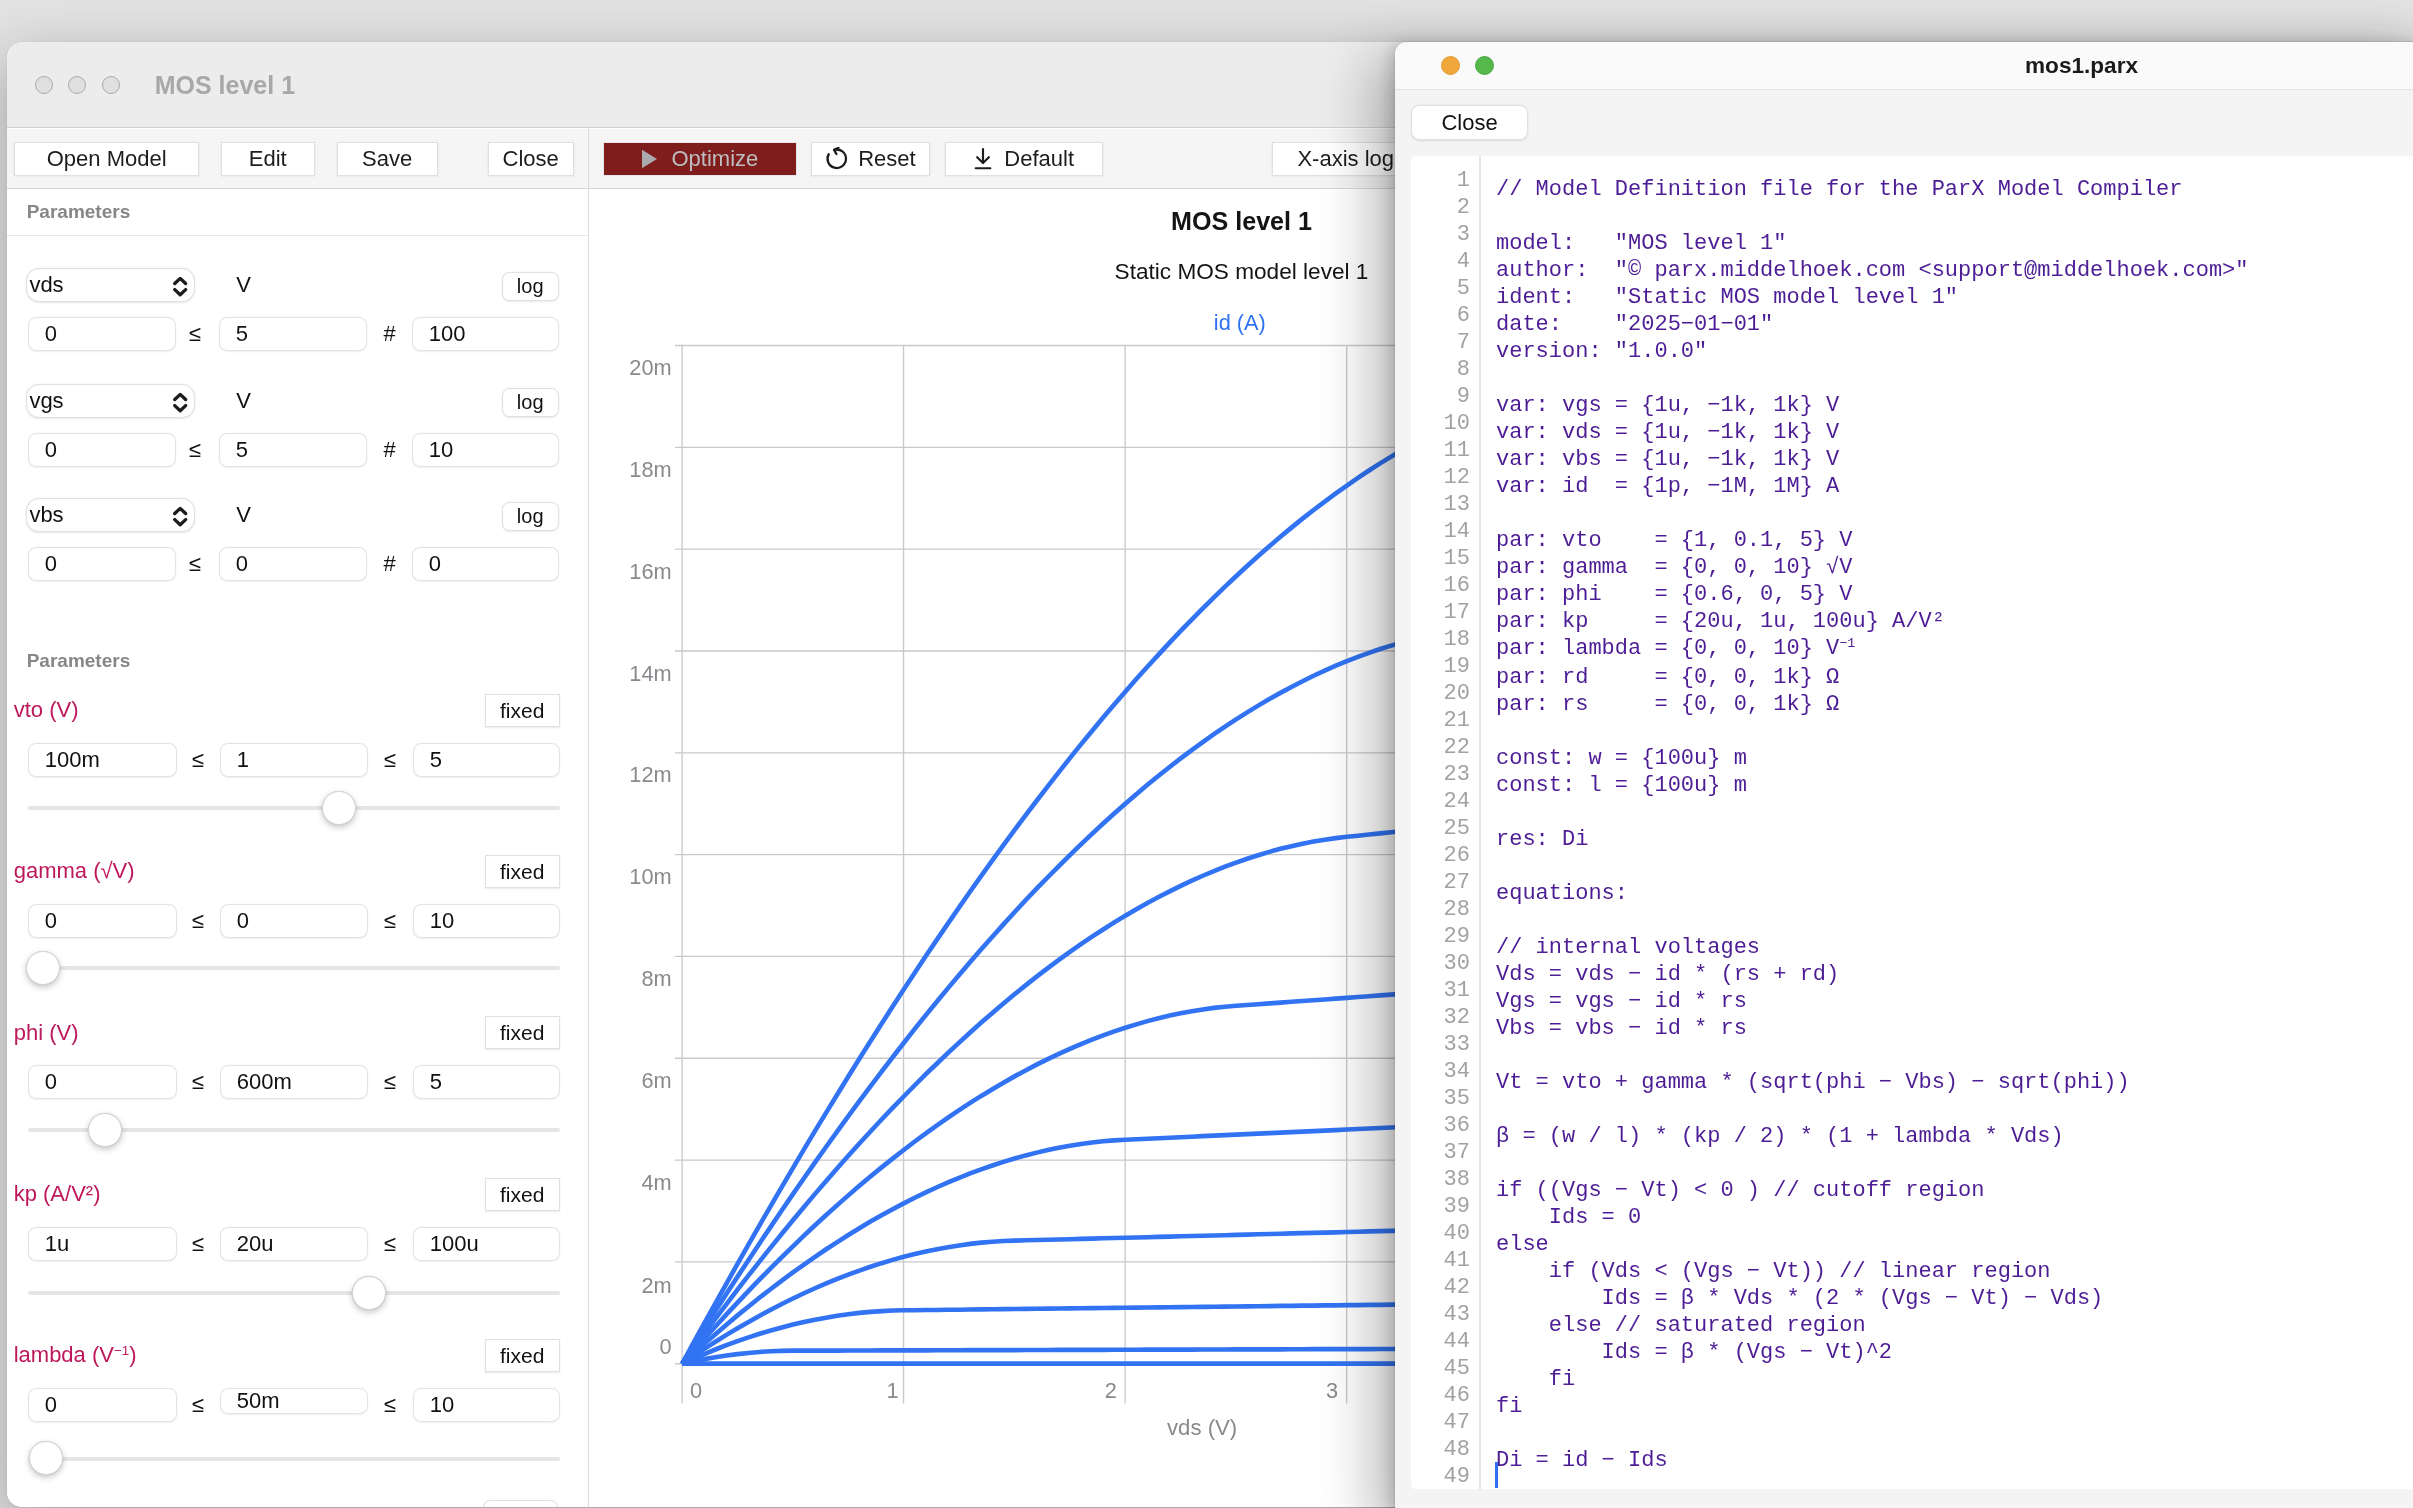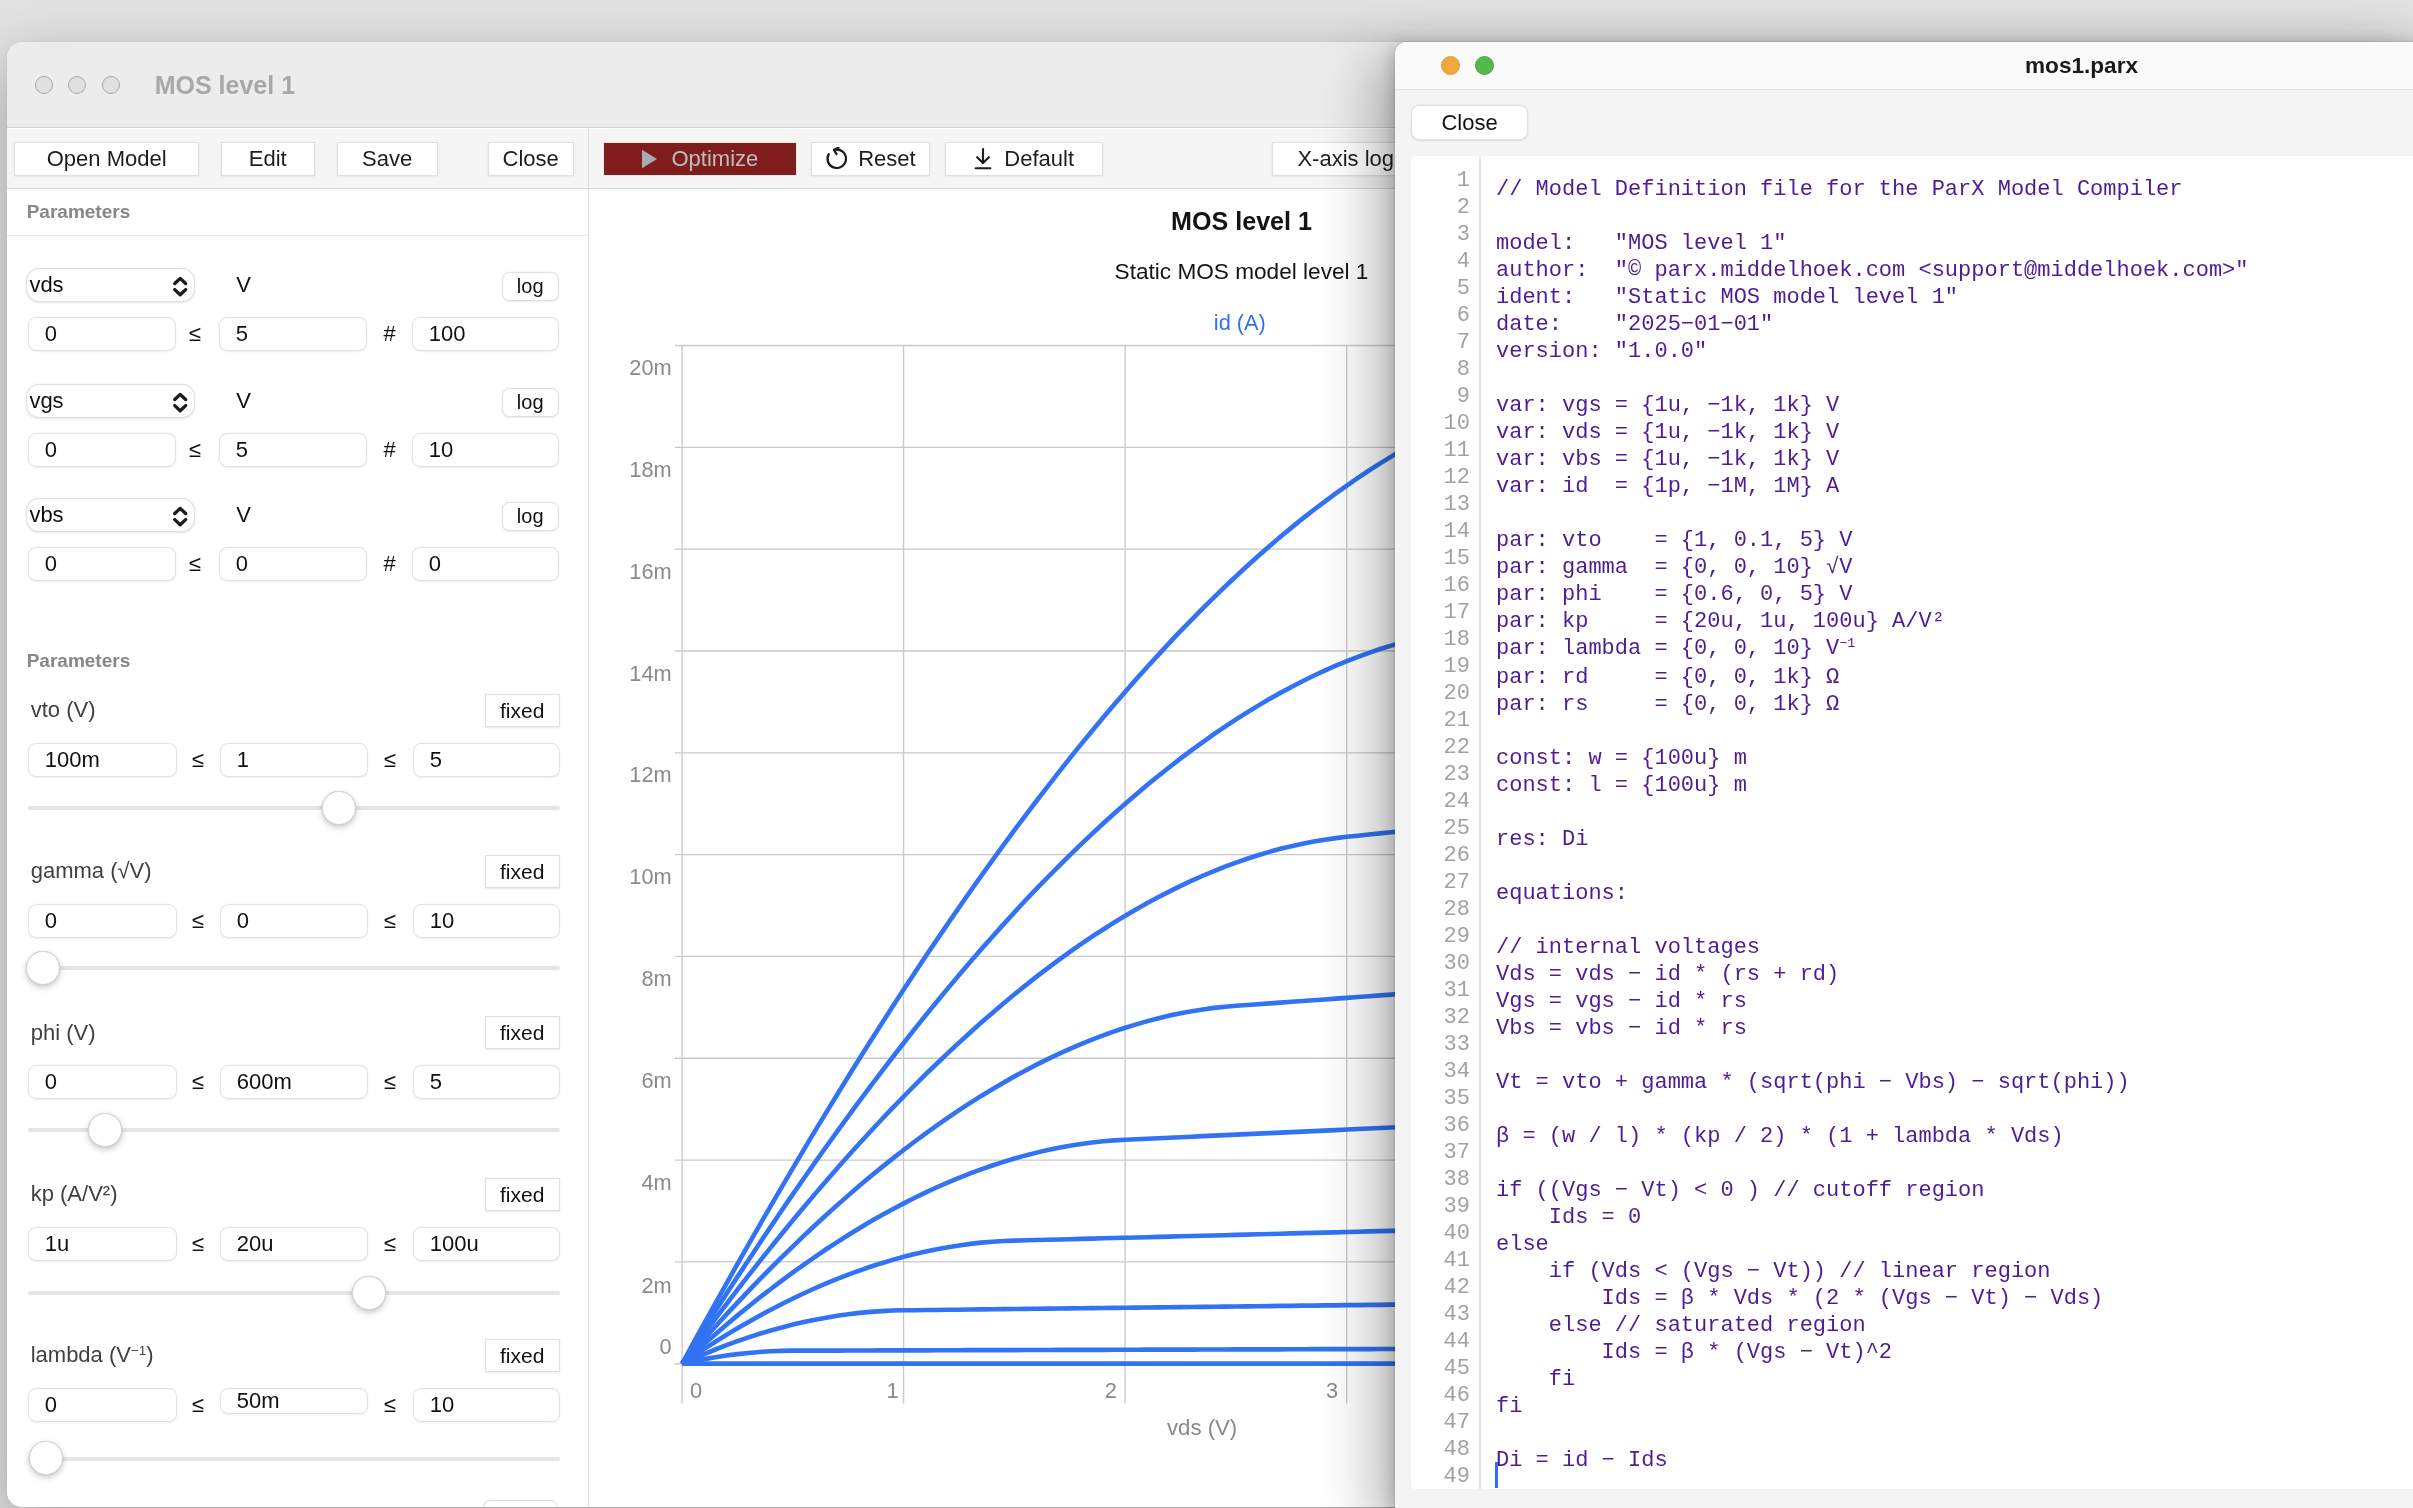--- a/index.html
+++ b/index.html
@@ -14,21 +14,21 @@
 
 #lpanel{position:absolute;left:0;top:147px;bottom:0;width:581px;background:#fff}
 #vsep{position:absolute;left:581px;top:86px;bottom:0;width:1.7px;background:#dcdcdc}
 .shead{position:absolute;left:20px;font-size:19px;font-weight:700;color:#87878a}
 .hline{position:absolute;left:0;width:581px;height:0.8px;background:#e7e7e7}
 .drop{position:absolute;width:169px;height:34px;background:#fff;border:0.8px solid #e0e0e2;border-radius:13px;box-shadow:0 0.8px 2.1px rgba(0,0,0,.10);display:flex;align-items:center;padding-left:2px;font-size:22px;color:#111}
 .field{position:absolute;height:34px;background:#fff;border:0.8px solid #e2e2e4;border-radius:8.4px;box-shadow:0 0.4px 1.7px rgba(0,0,0,.07);display:flex;align-items:center;padding-left:16px;font-size:22px;color:#111}
 .sym{position:absolute;width:34px;text-align:center;font-size:22px;color:#111}
 .logb{position:absolute;width:57px;height:29px;background:#fff;border:0.8px solid #e0e0e2;border-radius:7.5px;box-shadow:0 0.8px 1.7px rgba(0,0,0,.09);display:flex;align-items:center;justify-content:center;font-size:20px;color:#111}
 .fixedb{position:absolute;left:478px;width:75px;height:33px;background:#fff;border:0.8px solid #e0e0e2;border-radius:0;box-shadow:0 0.8px 1.7px rgba(0,0,0,.09);display:flex;align-items:center;justify-content:center;font-size:21px;color:#111}
-.plabel{position:absolute;left:24px;font-size:22px;color:#404040}
+.plabel{position:absolute;left:7px;font-size:22px;color:#be185d}
 .track{position:absolute;left:21px;width:532px;height:4.2px;border-radius:2.5px;background:#e5e5e7}
 .knob{position:absolute;width:34px;height:34px;border-radius:50%;background:#fff;border:0.4px solid #d6d6d6;box-shadow:0 2.5px 5.9px rgba(0,0,0,.22),0 0 0.8px rgba(0,0,0,.2)}
 .sup{font-size:13.4px;position:relative;top:-7.5px;vertical-align:baseline}
 
 #fwin{position:absolute;left:1395px;top:42px;width:1035px;height:1475px;background:#f4f4f5;border-radius:11.7px;box-shadow:-23.5px 15px 54px rgba(0,0,0,.26),-5px 2.5px 13.4px rgba(0,0,0,.15),0 0 1.3px rgba(0,0,0,.35);overflow:hidden}
 #ftitle{position:absolute;left:0;top:0;right:0;height:48px;background:#fafafa;border-bottom:0.8px solid #e3e3e4}
 #ftitle .t{position:absolute;left:630px;top:0;height:48px;display:flex;align-items:center;font-size:22.6px;font-weight:700;color:#1a1a1c}
 #fclose{position:absolute;left:16px;top:63px;width:117px;height:35px;background:#fff;border:0.8px solid #e0e0e2;border-radius:8.4px;box-shadow:0 0.8px 2.1px rgba(0,0,0,.10);display:flex;align-items:center;justify-content:center;font-size:22px;color:#111}
 #code{position:absolute;left:16px;top:114px;width:1019px;height:1333px;background:#fff;border-radius:4.2px;overflow:hidden}
 #gsep{position:absolute;left:68px;top:0;bottom:0;width:1.7px;background:#e5e5e7}

